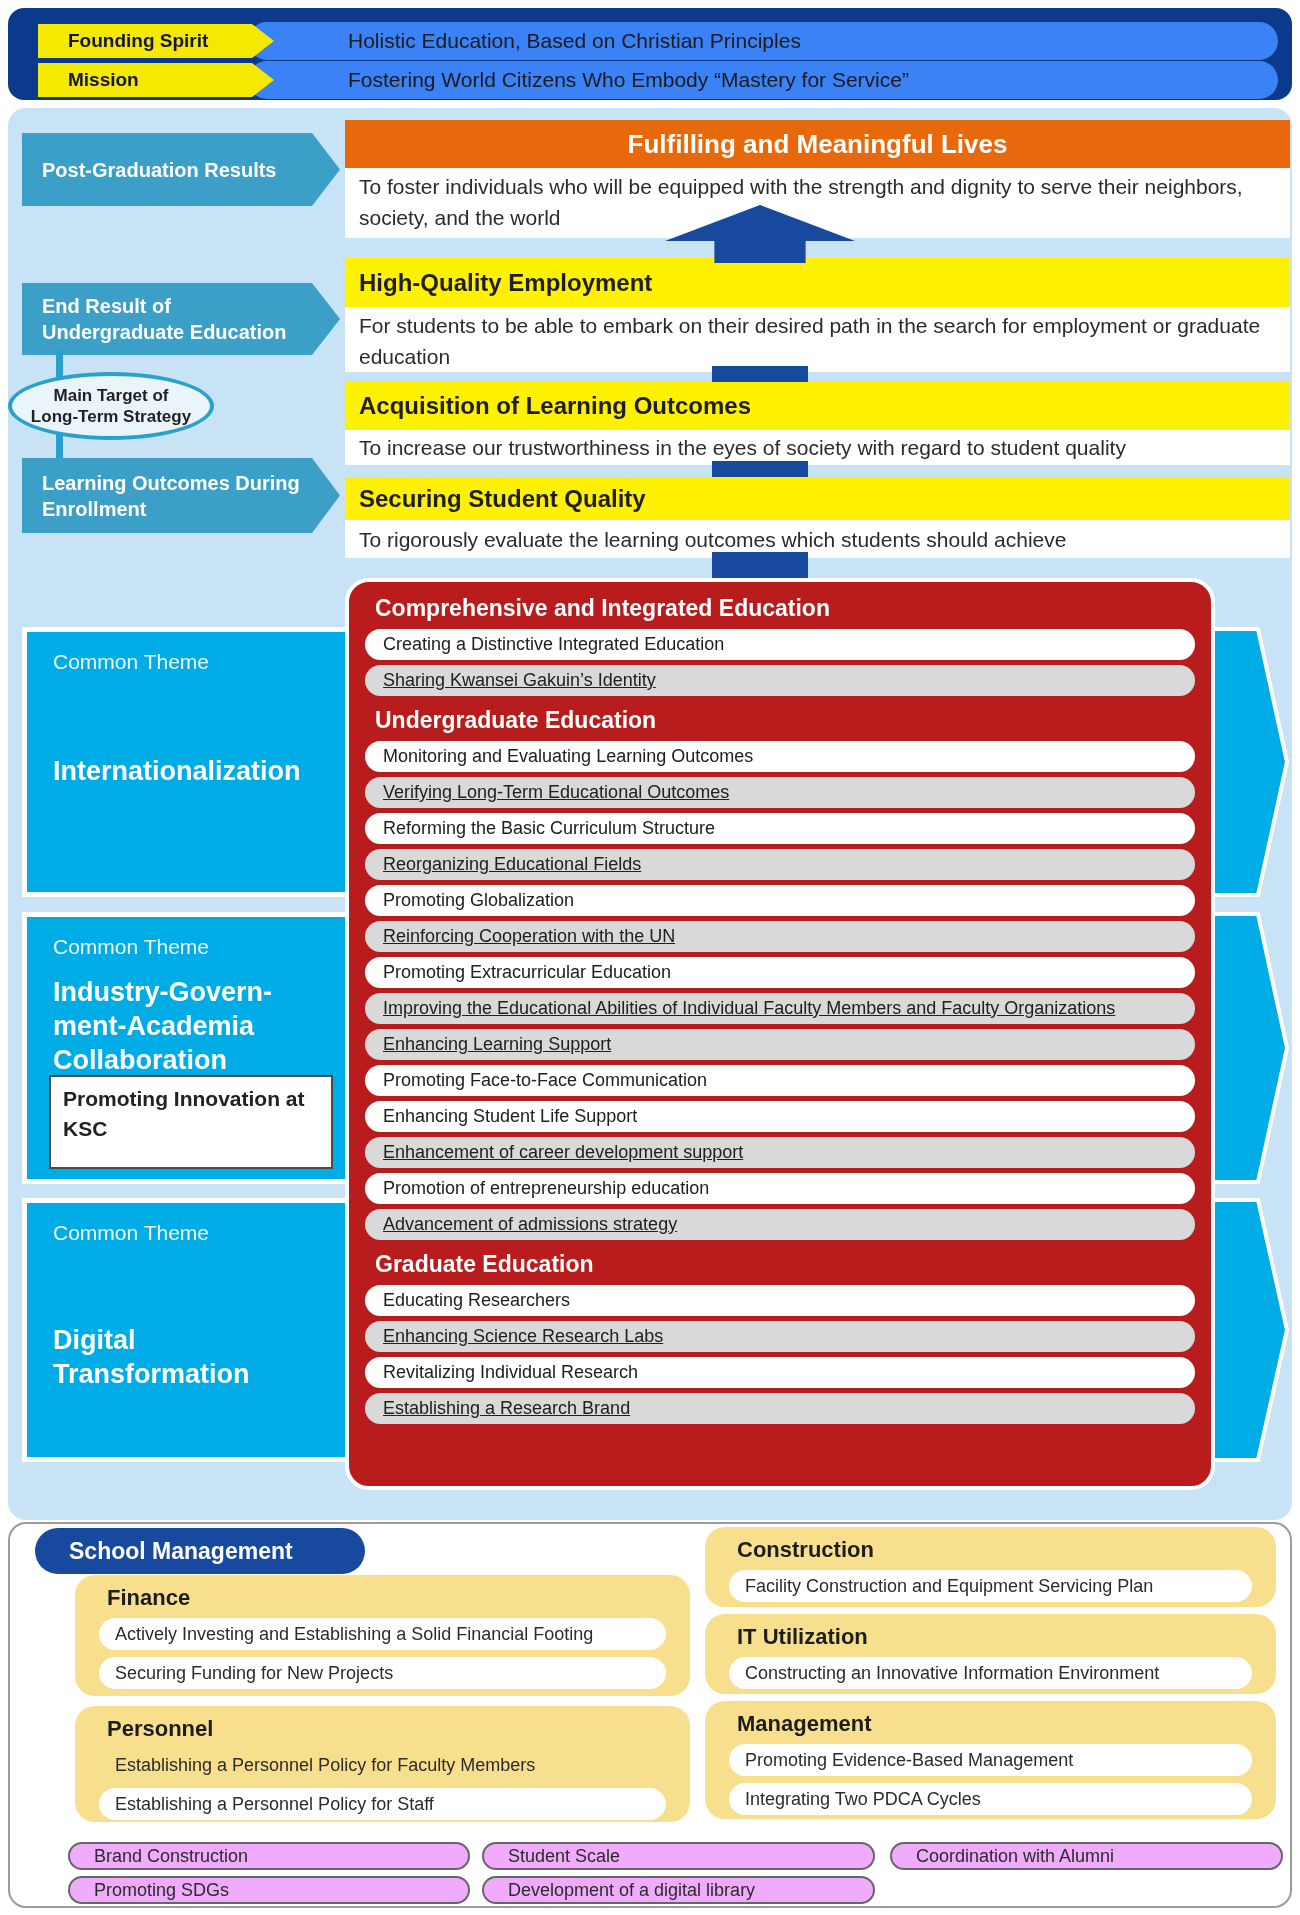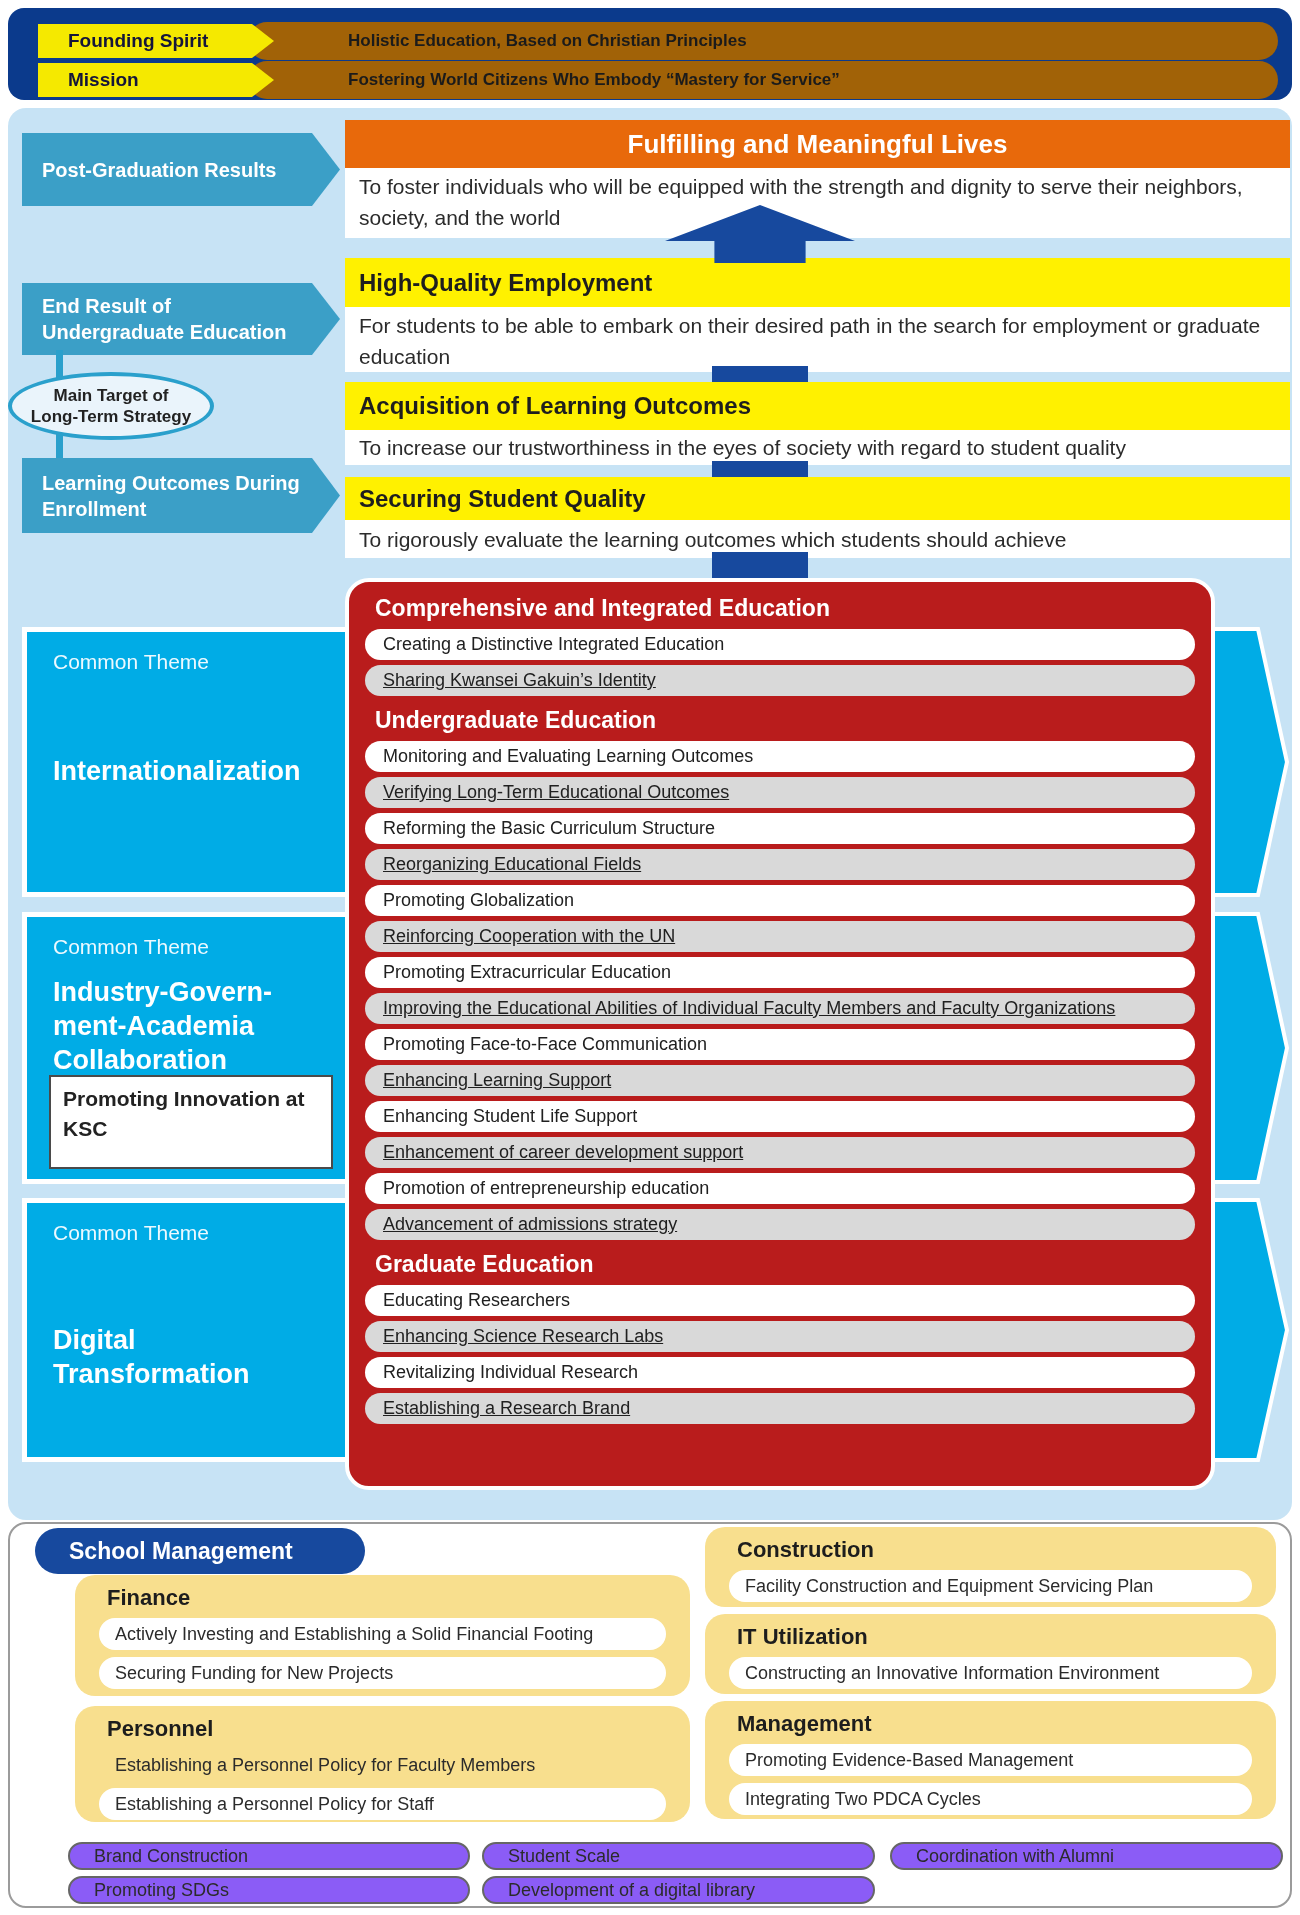--- a/index.html
+++ b/index.html
@@ -2,22 +2,22 @@
 <html><head>
 <meta charset="utf-8">
 <style>
   html,body{margin:0;padding:0;background:#ffffff;}
   #canvas{position:relative;width:1300px;height:1915px;background:#ffffff;
           font-family:"Liberation Sans",sans-serif;overflow:hidden;}
   .abs{position:absolute;box-sizing:border-box;}
 
   
   .banner{left:8px;top:8px;width:1284px;height:92px;background:#0B3A8C;border-radius:16px;}
-  .b-pill{background:#a16207;border-radius:19px;height:38px;display:flex;align-items:center;
-          padding-left:100px;font-weight:700;font-size:17px;color:#1b1b1b;}
+  .b-pill{background:#3b82f6;border-radius:19px;height:38px;display:flex;align-items:center;
+          padding-left:100px;font-weight:400;font-size:21px;color:#1b1b1b;}
   .b-arrow{background:#F5E900;height:34px;display:flex;align-items:center;padding-left:30px;
            font-weight:700;font-size:19px;color:#15153a;
            clip-path:polygon(0 0,calc(100% - 22px) 0,100% 50%,calc(100% - 22px) 100%,0 100%);}
 
   
   .stage{left:8px;top:108px;width:1284px;height:1412px;background:#C7E3F5;border-radius:18px;}
 
   
   .side-arrow{background:#3B9FC7;color:#ffffff;font-weight:700;font-size:20px;line-height:26px;
               display:flex;flex-direction:column;justify-content:center;padding:0 34px 0 20px;
@@ -60,21 +60,21 @@
   
   .mgmt-panel{left:8px;top:1522px;width:1284px;height:386px;background:#ffffff;
               border:2px solid #9B9B9B;border-radius:18px;}
   .school-pill{background:#17499E;border-radius:23px;color:#ffffff;font-weight:700;font-size:23px;
                display:flex;align-items:center;padding-left:34px;}
   .ypanel{background:#F8DF8E;border-radius:20px;padding:8px 24px 0 24px;}
   .y-head{font-weight:700;font-size:22px;line-height:26px;color:#1d1d1d;margin:2px 0 7px 8px;}
   .y-pill{background:#ffffff;border-radius:16px;height:32px;display:flex;align-items:center;
           padding-left:16px;font-size:18px;color:#2b2b2b;margin-bottom:7px;text-align:center;}
   .y-pill.bare{background:transparent;}
-  .f-pill{background:#8b5cf6;border:2px solid #666;border-radius:15px;height:28px;display:flex;
+  .f-pill{background:#f0abfc;border:2px solid #666;border-radius:15px;height:28px;display:flex;
           align-items:center;padding-left:24px;font-size:18px;color:#2b2b2b;}
 </style>
 </head>
 <body>
 
 <div id="canvas">
 
   <div class="abs banner">
     <div class="abs b-pill" style="left:240px;top:14px;width:1030px;">Holistic Education, Based on Christian Principles</div>
     <div class="abs b-arrow" style="left:30px;top:16px;width:236px;">Founding Spirit</div>
@@ -145,22 +145,22 @@
 
     <div class="g-head">Undergraduate Education</div>
     <div class="pill">Monitoring and Evaluating Learning Outcomes</div>
     <div class="pill gray">Verifying Long-Term Educational Outcomes</div>
     <div class="pill">Reforming the Basic Curriculum Structure</div>
     <div class="pill gray">Reorganizing Educational Fields</div>
     <div class="pill">Promoting Globalization</div>
     <div class="pill gray">Reinforcing Cooperation with the UN</div>
     <div class="pill">Promoting Extracurricular Education</div>
     <div class="pill gray">Improving the Educational Abilities of Individual Faculty Members and Faculty Organizations</div>
+    <div class="pill gray">Enhancing Learning Support</div>
     <div class="pill">Promoting Face-to-Face Communication</div>
-    <div class="pill gray">Enhancing Learning Support</div>
     <div class="pill">Enhancing Student Life Support</div>
     <div class="pill gray">Enhancement of career development support</div>
     <div class="pill">Promotion of entrepreneurship education</div>
     <div class="pill gray">Advancement of admissions strategy</div>
 
     <div class="g-head">Graduate Education</div>
     <div class="pill">Educating Researchers</div>
     <div class="pill gray">Enhancing Science Research Labs</div>
 
     <div class="pill">Revitalizing Individual Research</div>

